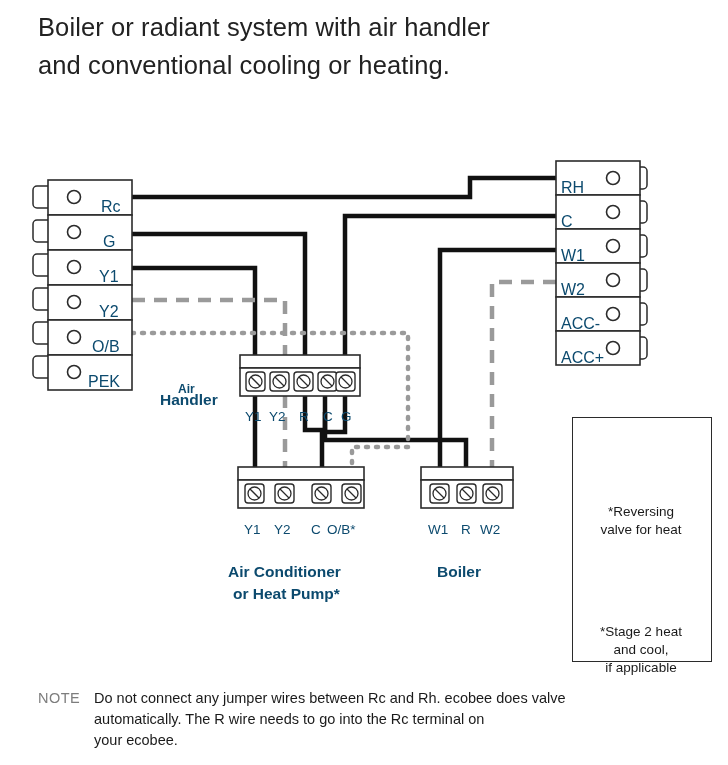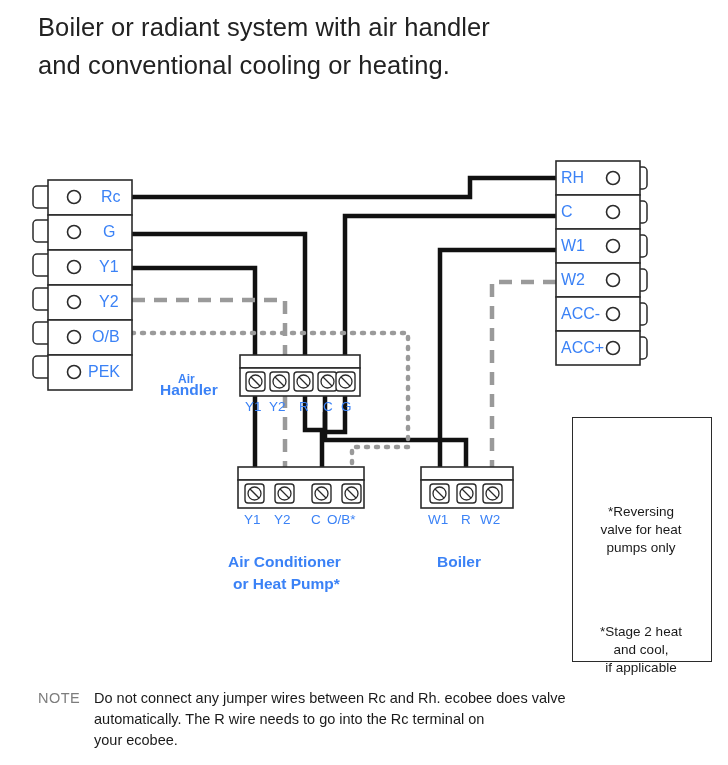--- a/index.html
+++ b/index.html
@@ -37,22 +37,23 @@
     left: 0;
     top: 0;
     width: 728px;
     height: 765px;
   }
 
   
   .lbl {
     position: absolute;
     font-size: 15px;
-    color: #3b82f6;
+    color: #0c4a6e;
     white-space: nowrap;
+    margin-top: 10px;
   }
   .lbl-term {
     font-size: 16px;
   }
   .lbl-small {
     font-size: 13.5px;
   }
   .bold { font-weight: bold; }
 
   .note {
@@ -284,21 +285,20 @@
 
   <div class="lbl lbl-small" style="left:428px; top:512px;">W1</div>
   <div class="lbl lbl-small" style="left:461px; top:512px;">R</div>
   <div class="lbl lbl-small" style="left:480px; top:512px;">W2</div>
 
   <div class="lbl bold" style="left:437px; top:553px; font-size:15.5px;">Boiler</div>
 
   <div class="legend-box"></div>
   <div class="legend-text" style="left:572px; top:475px;">*Reversing</div>
   <div class="legend-text" style="left:572px; top:493px;">valve for heat</div>
-  <div class="legend-text" style="left:572px; top:511px;">pumps only</div>
 
   <div class="legend-text" style="left:572px; top:595px;">*Stage 2 heat</div>
   <div class="legend-text" style="left:572px; top:613px;">and cool,</div>
   <div class="legend-text" style="left:572px; top:631px;">if applicable</div>
 
   <div class="note">
     <span class="note-word">NOTE</span>
   </div>
   <div class="note-text-block">
     <div>Do not connect any jumper wires between Rc and Rh. ecobee does valve</div>

